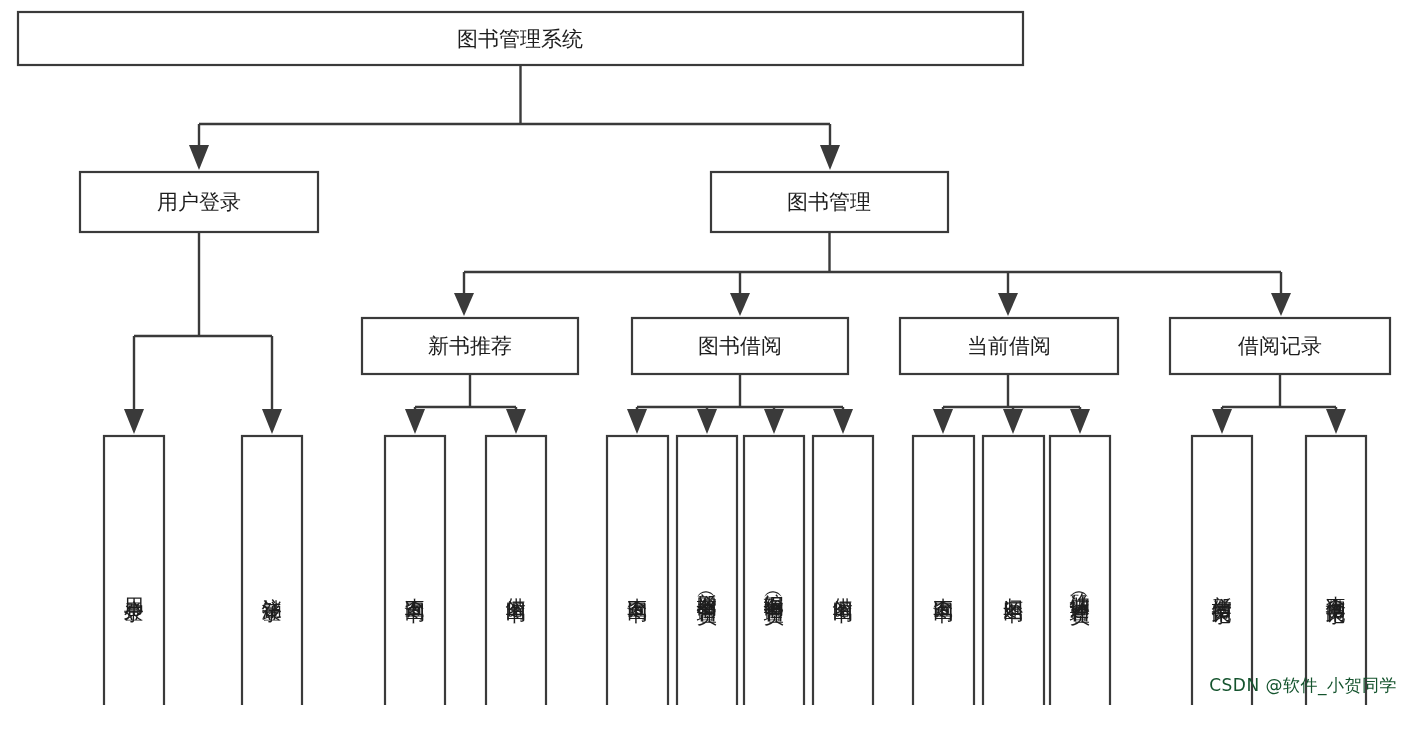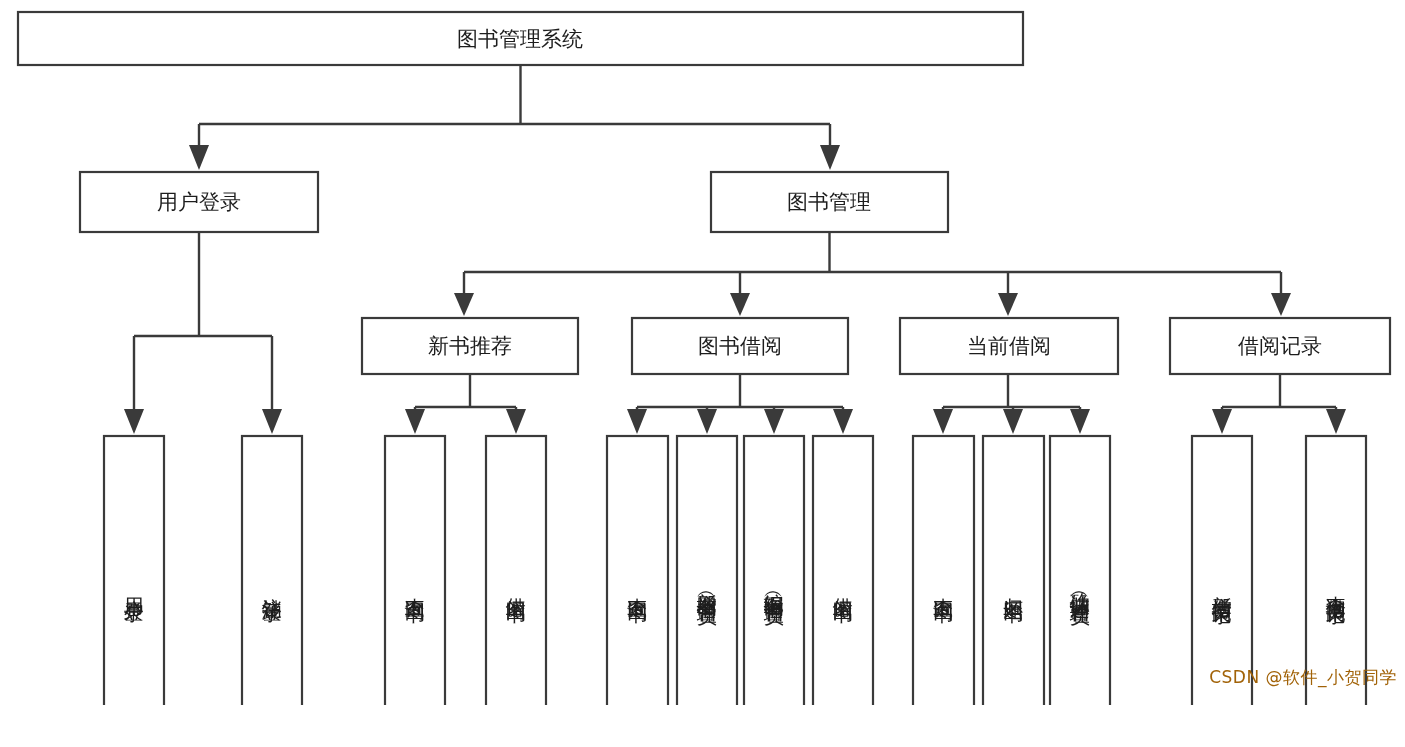--- a/index.html
+++ b/index.html
@@ -60,24 +60,24 @@
     display: flex;
     align-items: center;
     justify-content: center;
     text-align: center;
     white-space: nowrap;
     pointer-events: none;
   }
   .watermark {
     position: absolute;
     right: 8px;
-    bottom: 16px;
+    bottom: 8px;
     font-family: "DejaVu Sans", "Liberation Sans", sans-serif;
     font-size: 17px;
-    color: #a16207;
+    color: #14532d;
     letter-spacing: 0.5px;
     user-select: none;
   }
 </style>
 </head>
 <body>
 
 <div id="diagram-root">
 
   <svg id="tree-svg" viewBox="0 0 1405 747">

